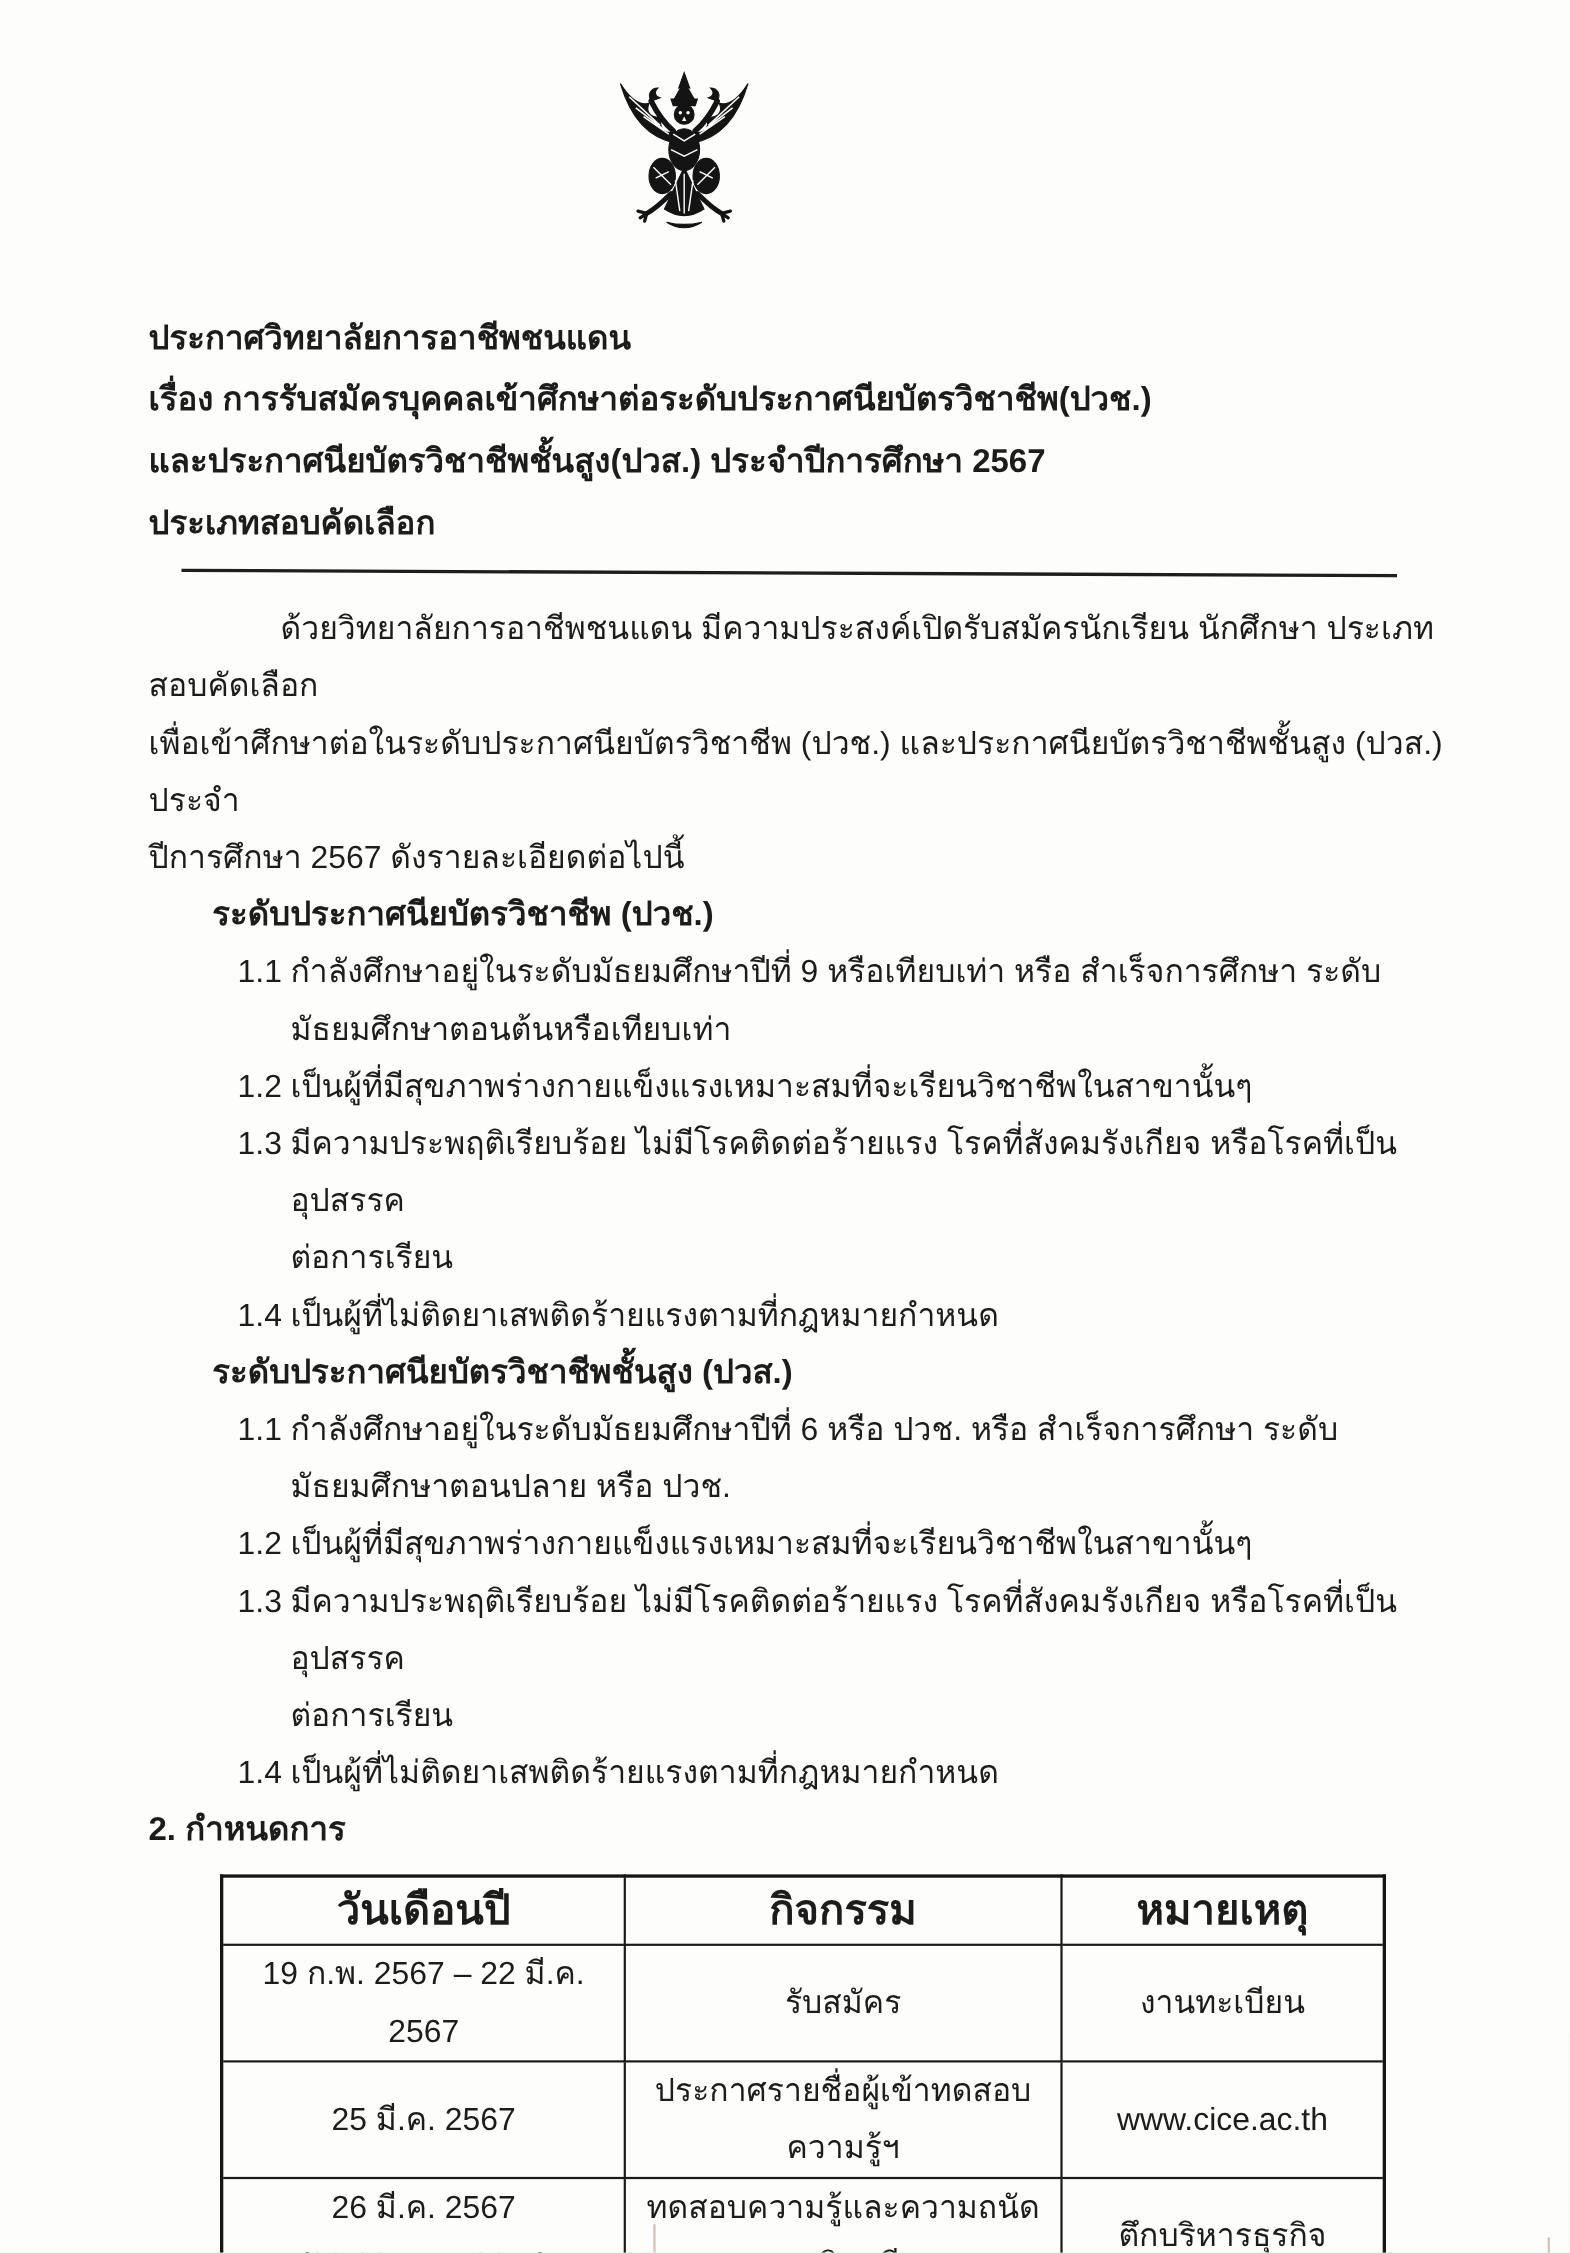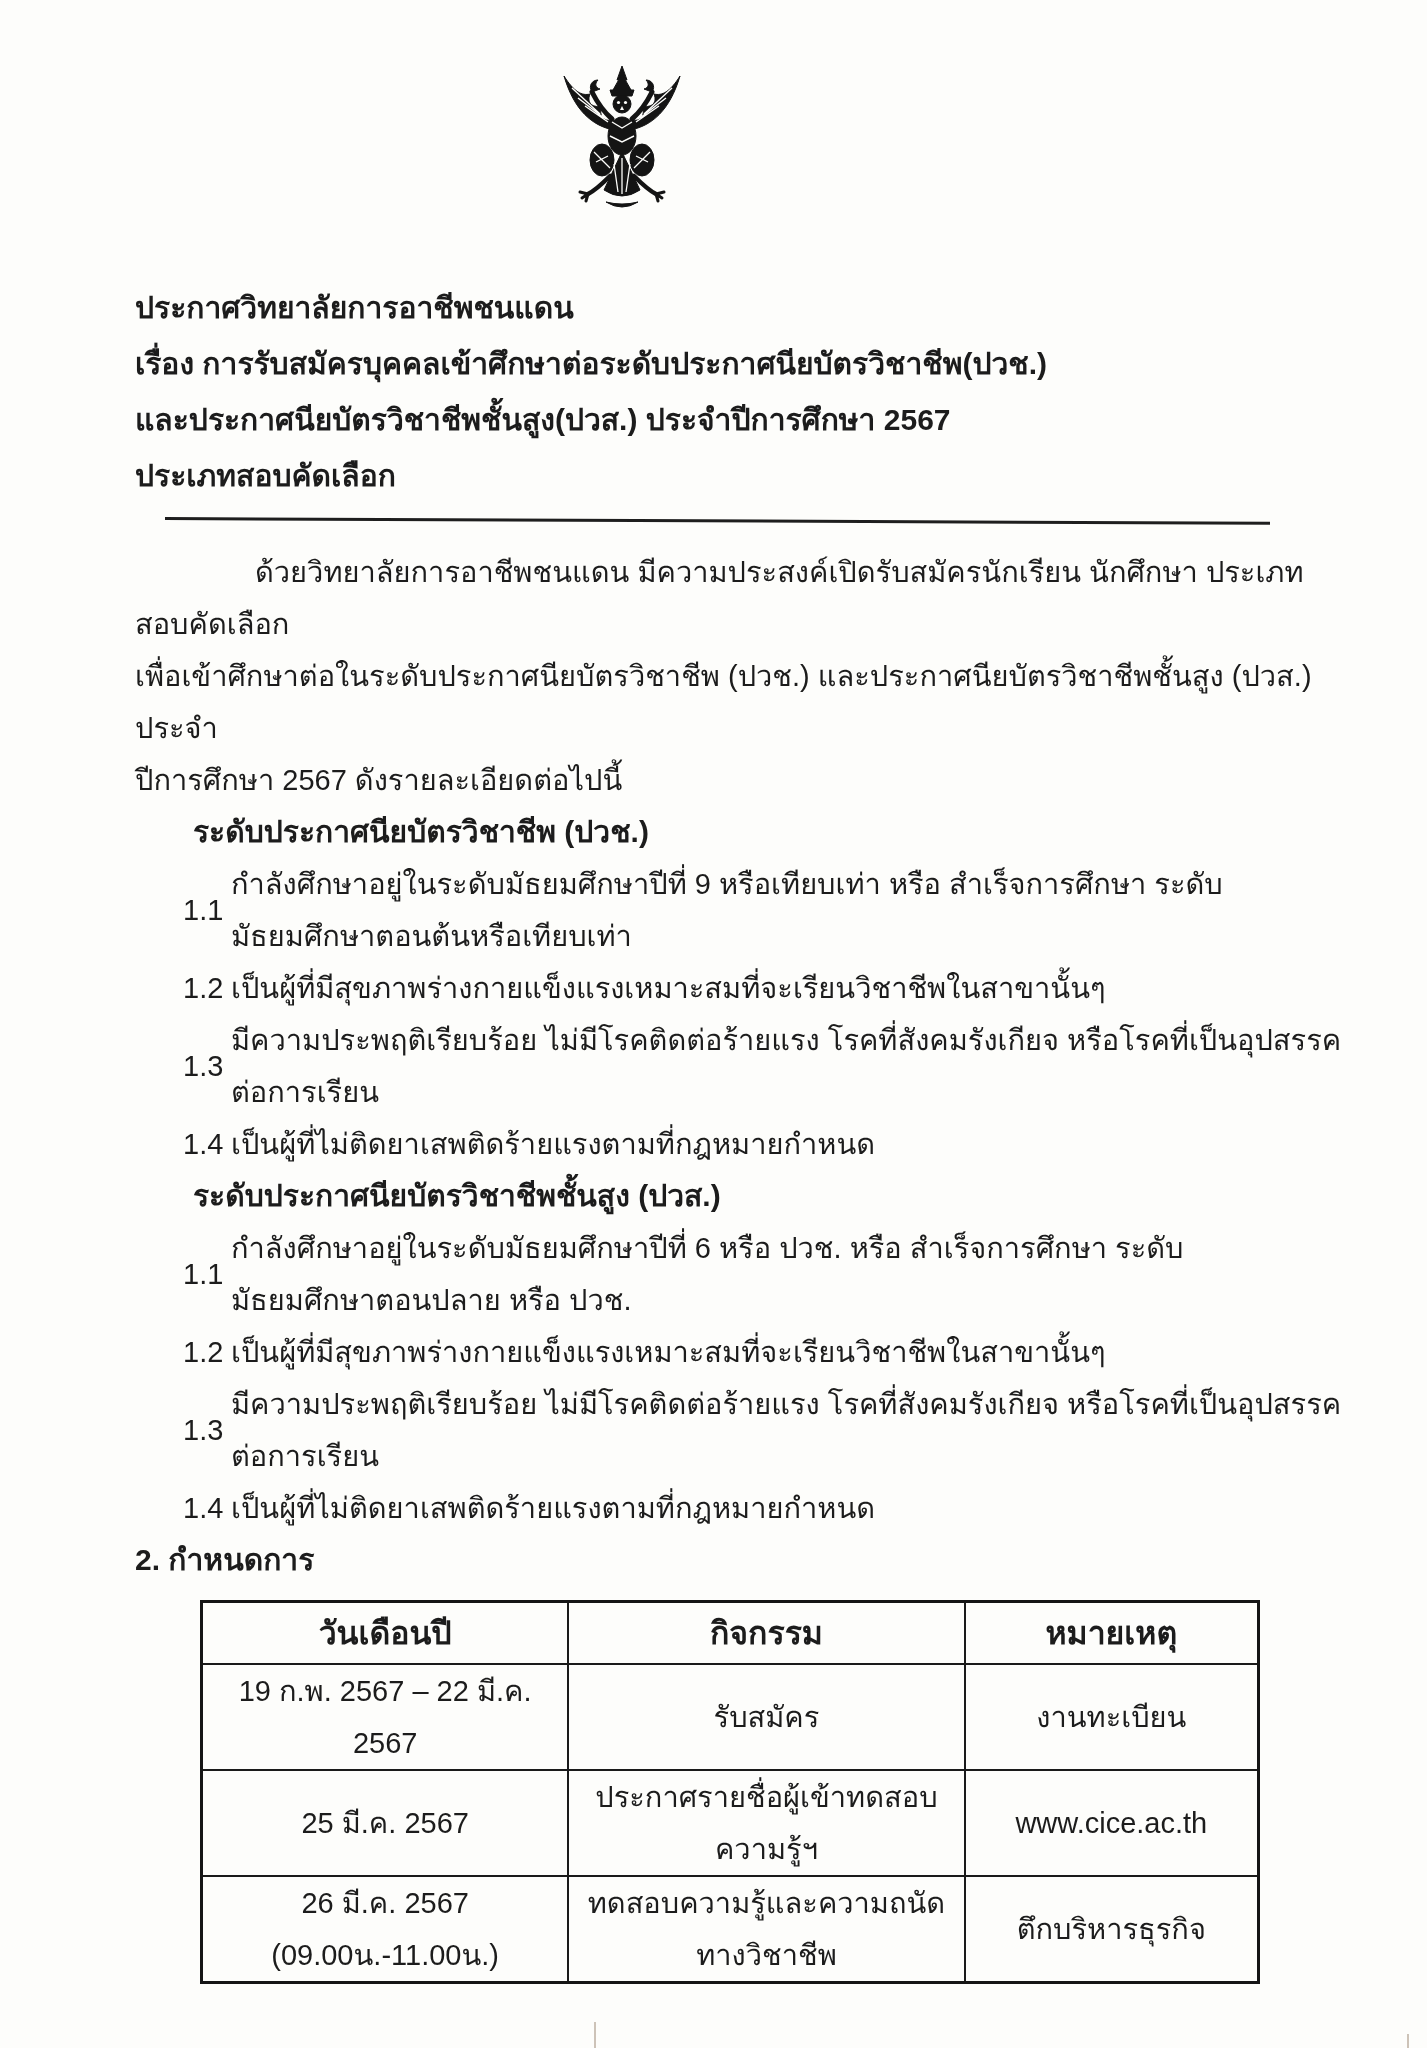--- a/index.html
+++ b/index.html
@@ -35,38 +35,38 @@
   }
   .body-col{
     margin:26px 0 0 135px;
     width:1210px;
     font-size:29px;
     line-height:52px;
   }
   .intro .l1{text-indent:120px;}
   .sec-heading{font-weight:bold;font-size:30px;}
   .group-heading{font-weight:bold;font-size:30px;padding-left:58px;}
-  .q-item{display:flex;margin-left:48px;align-items:center;}
+  .q-item{display:flex;margin-left:81px;}
   .q-no{flex:0 0 48px;}
   .q-text{flex:1 1 auto;}
   .sched-table{
     margin:14px 0 0 65px;
     width:1060px;
     border-collapse:collapse;
     font-size:29px;
     table-layout:fixed;
   }
   .sched-table th,.sched-table td{
     border:2px solid #1a1a1a;
     text-align:center;
     vertical-align:middle;
     padding:0 6px;
     overflow:hidden;
   }
-  .sched-table th{height:60px;font-size:32px;}
+  .sched-table th{height:60px;font-size:38px;}
   .sched-table td{height:58px;font-weight:normal;}
   .sched-table{border:3px solid #151515;}
   .col-date{width:34.7%;}
   .col-activity{width:37.5%;}
   .col-note{width:27.8%;}
   .artifact-line{
     position:absolute;
     background:#cdc3b8;
   }
   .a1{left:594px;top:2022px;width:2px;height:26px;}

